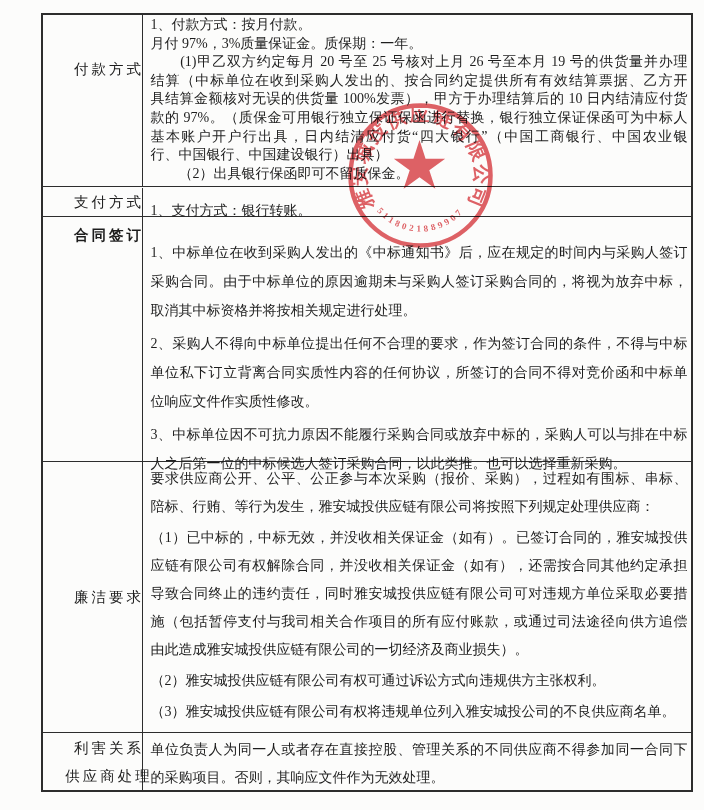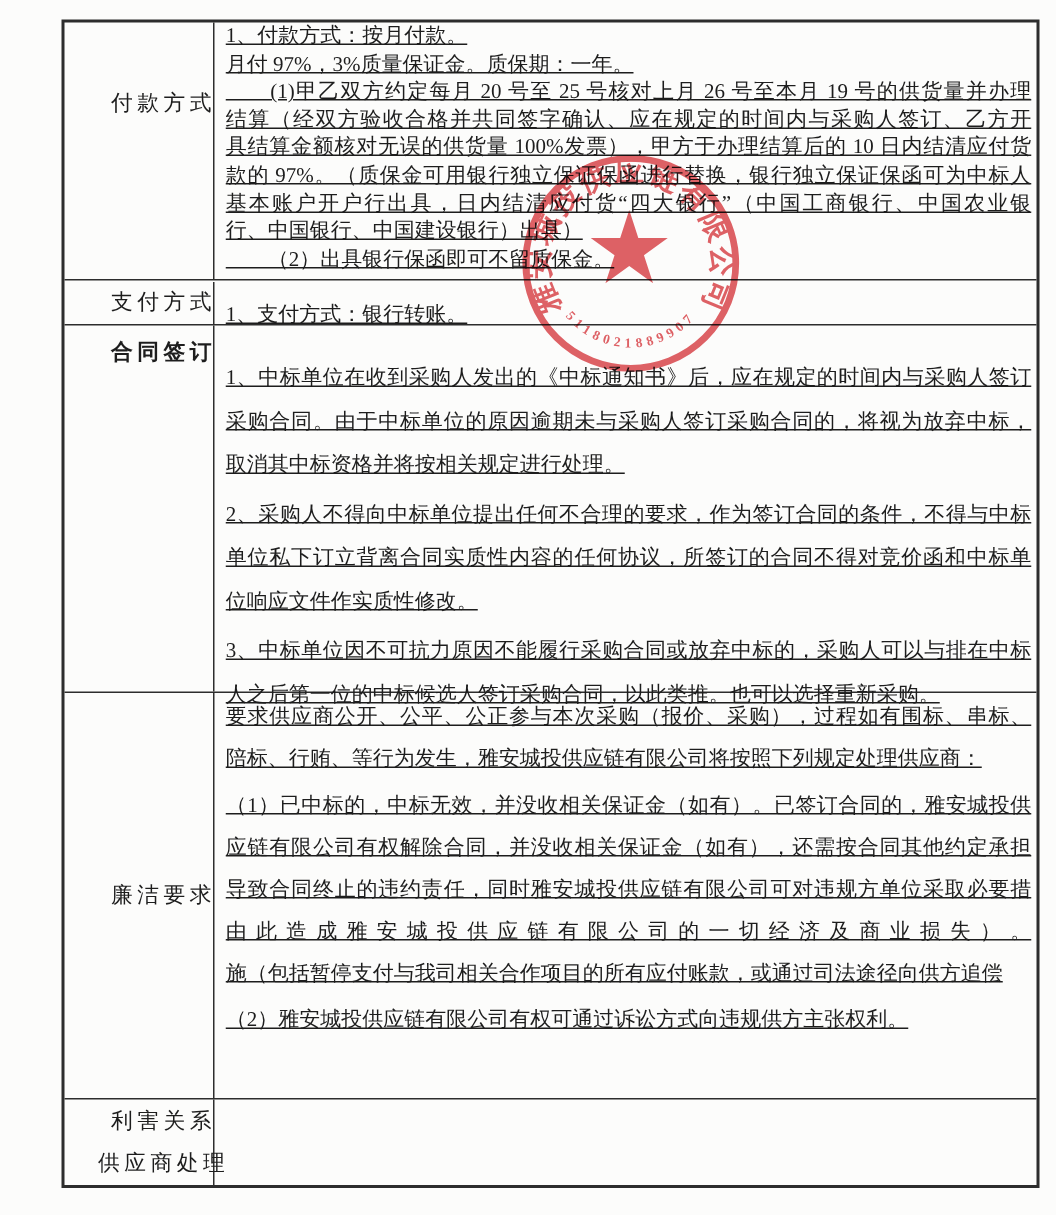--- a/index.html
+++ b/index.html
@@ -34,21 +34,20 @@
     flex:1 1 auto;
     box-sizing:border-box;
     padding:1px 3.5px 0 7.5px;
     font-size:14px;
   }
   .para{margin:0;}
   .line{
     text-align:justify;
     text-align-last:justify;
     white-space:normal;
-    text-decoration:underline;
   }
   .para .line:last-child{text-align-last:left;}
 
   
   .row-1{height:172px;}
   .row-1 .lbl{justify-content:flex-start;padding-top:40px;}
   .row-1 .cnt{line-height:18.6px;}
   .row-2{height:30px;align-items:center;}
   .row-2 .cnt{line-height:27px;margin-top:16px;}
   .row-3{height:245px;}
@@ -81,21 +80,21 @@
     </div>
     <div class="cnt">
         <div class="para">
           <div class="line">1、付款方式：按月付款。</div>
         </div>
         <div class="para">
           <div class="line">月付 97%，3%质量保证金。质保期：一年。</div>
         </div>
         <div class="para">
           <div class="line">　　(1)甲乙双方约定每月 20 号至 25 号核对上月 26 号至本月 19 号的供货量并办理</div>
-          <div class="line">结算（经双方验收合格并共同签字确认、应在规定的时间内与采购人签订、乙方开</div>
+          <div class="line">结算（中标单位在收到采购人发出的、按合同约定提供所有有效结算票据、乙方开</div>
           <div class="line">具结算金额核对无误的供货量 100%发票），甲方于办理结算后的 10 日内结清应付货</div>
           <div class="line">款的 97%。（质保金可用银行独立保证保函进行替换，银行独立保证保函可为中标人</div>
           <div class="line">基本账户开户行出具，日内结清应付货“四大银行”（中国工商银行、中国农业银</div>
           <div class="line">行、中国银行、中国建设银行）出具）</div>
         </div>
         <div class="para">
           <div class="line">　　（2）出具银行保函即可不留质保金。</div>
         </div>
       </div>
   </div>
@@ -139,34 +138,43 @@
     </div>
     <div class="cnt">
         <div class="para">
           <div class="line">要求供应商公开、公平、公正参与本次采购（报价、采购），过程如有围标、串标、</div>
           <div class="line">陪标、行贿、等行为发生，雅安城投供应链有限公司将按照下列规定处理供应商：</div>
         </div>
         <div class="para">
           <div class="line">（1）已中标的，中标无效，并没收相关保证金（如有）。已签订合同的，雅安城投供</div>
           <div class="line">应链有限公司有权解除合同，并没收相关保证金（如有），还需按合同其他约定承担</div>
           <div class="line">导致合同终止的违约责任，同时雅安城投供应链有限公司可对违规方单位采取必要措</div>
+          <div class="line">施（包括暂停支付与我司相关合作项目的所有应付账款，或通过司法途径向供方追偿</div>
           <div class="line">由此造成雅安城投供应链有限公司的一切经济及商业损失）。</div>
-          <div class="line">施（包括暂停支付与我司相关合作项目的所有应付账款，或通过司法途径向供方追偿</div>
         </div>
         <div class="para">
           <div class="line">（2）雅安城投供应链有限公司有权可通过诉讼方式向违规供方主张权利。</div>
+        </div>
+        <div class="para">
+          <div class="line">（3）雅安城投供应链有限公司有权将违规单位列入雅安城投公司的不良供应商名单。</div>
         </div>
       </div>
   </div>
 
   <div class="t-row row-5">
     <div class="lbl">
       <div class="label-line">利害关系</div>
       <div class="label-line">供应商处理</div>
     </div>
+    <div class="cnt">
+        <div class="para">
+          <div class="line">单位负责人为同一人或者存在直接控股、管理关系的不同供应商不得参加同一合同下</div>
+          <div class="line">的采购项目。否则，其响应文件作为无效处理。</div>
+        </div>
+      </div>
   </div>
 
 </div>
 
 <svg class="seal" viewBox="-81.5 -81.5 163 163" xmlns="http://www.w3.org/2000/svg">
   <defs>
     <path id="seal-name-arc" d="M -43.3,33.9 A 55,55 0 1 1 43.3,33.9" fill="none"></path>
     <path id="seal-serial-arc" d="M -50.8,23.7 A 56,56 0 0 0 50.8,23.7" fill="none"></path>
   </defs>
   <circle cx="0" cy="0" r="70" fill="none" stroke="#dc4a50" stroke-width="4.5"></circle>

